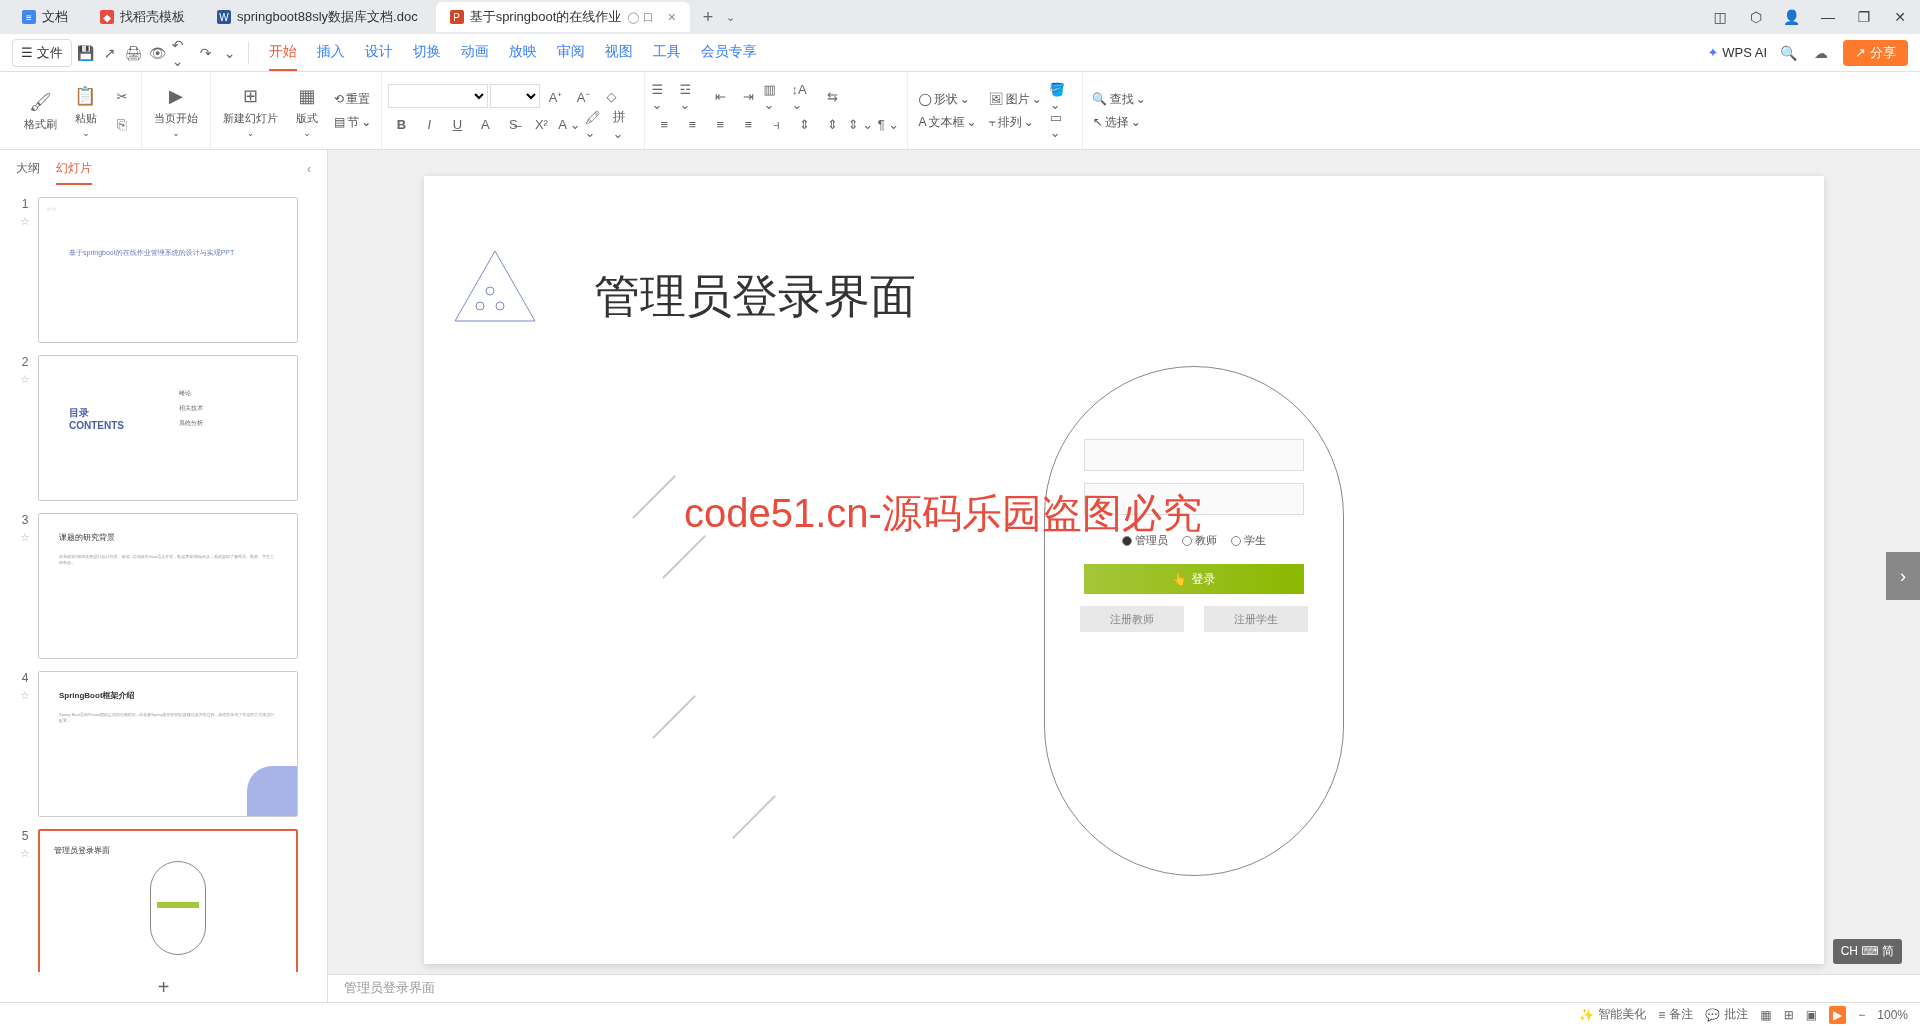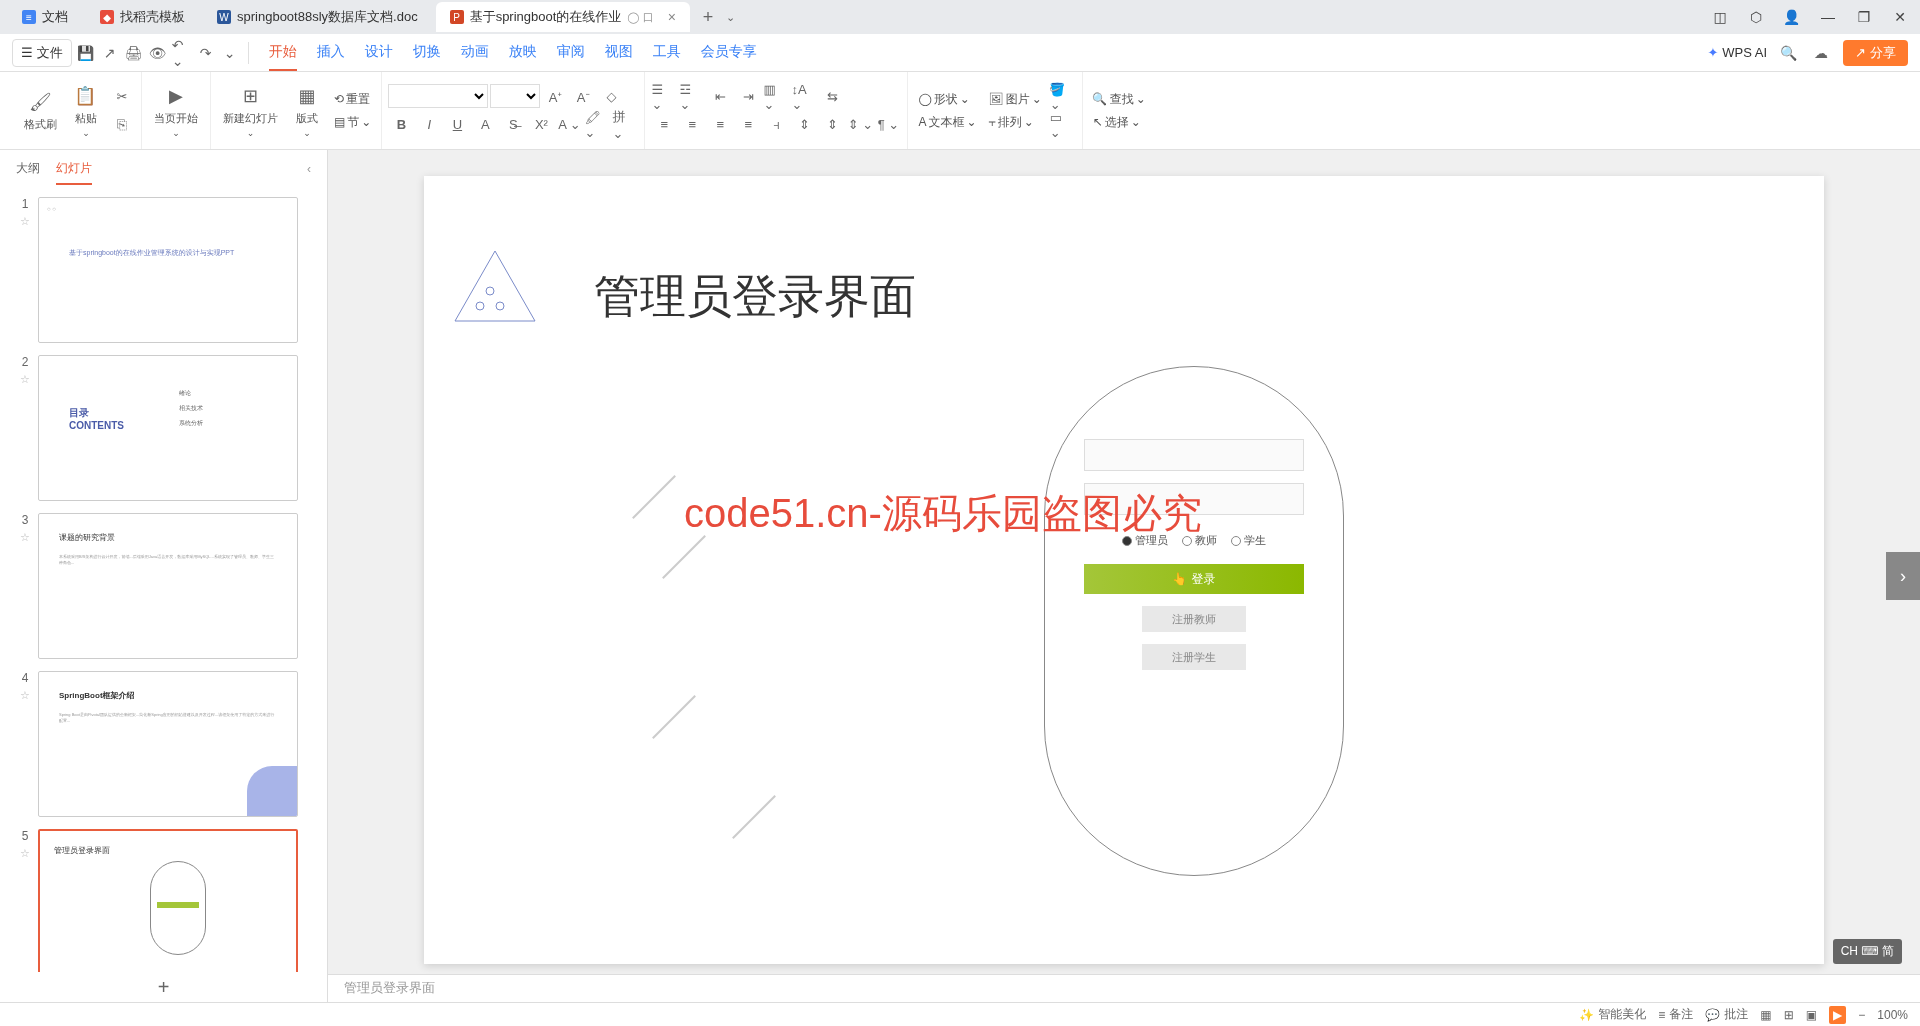--- a/index.html
+++ b/index.html
@@ -89,21 +89,21 @@
     
     .login-oval { position: absolute; left: 620px; top: 190px; width: 300px; height: 510px; border: 1px solid #888; border-radius: 150px; background: #fff; display: flex; flex-direction: column; align-items: center; padding-top: 60px; }
     .login-title { text-align: center; font-size: 15px; font-weight: 600; color: #333; line-height: 1.5; padding: 0 30px; }
     .watermark { position: absolute; left: 260px; top: 310px; font-size: 40px; color: #e74c3c; font-weight: 500; z-index: 10; white-space: nowrap; }
     .login-input { width: 220px; height: 32px; border: 1px solid #ddd; margin-top: 12px; background: #fafafa; font-size: 10px; padding: 0 6px; }
     .login-radios { display: flex; gap: 14px; margin-top: 18px; font-size: 11px; color: #555; }
     .login-radio { display: flex; align-items: center; gap: 3px; }
     .radio-dot { width: 10px; height: 10px; border: 1px solid #888; border-radius: 50%; display: inline-block; }
     .radio-dot.sel { background: #333; }
     .login-btn { width: 220px; height: 30px; background: linear-gradient(to right, #a4c639, #8bb800); color: #fff; font-size: 12px; display: flex; align-items: center; justify-content: center; margin-top: 16px; gap: 4px; }
-    .login-sub-btns { display: flex; gap: 12px; margin-top: 12px; flex-direction: column; }
+    .login-sub-btns { display: flex; gap: 20px; margin-top: 12px; }
     .login-sub-btn { width: 104px; height: 26px; background: #e8e8e8; color: #888; font-size: 11px; display: flex; align-items: center; justify-content: center; }
     
     .slash-deco { position: absolute; width: 60px; height: 2px; background: #ccc; transform: rotate(-45deg); }
     .slash1 { left: 200px; top: 320px; }
     .slash2 { left: 230px; top: 380px; }
     .slash3 { left: 220px; top: 540px; }
     .slash4 { left: 300px; top: 640px; }
     
     
     .ime-badge { position: absolute; right: 18px; bottom: 62px; background: #666; color: #fff; font-size: 12px; padding: 4px 8px; border-radius: 3px; }

